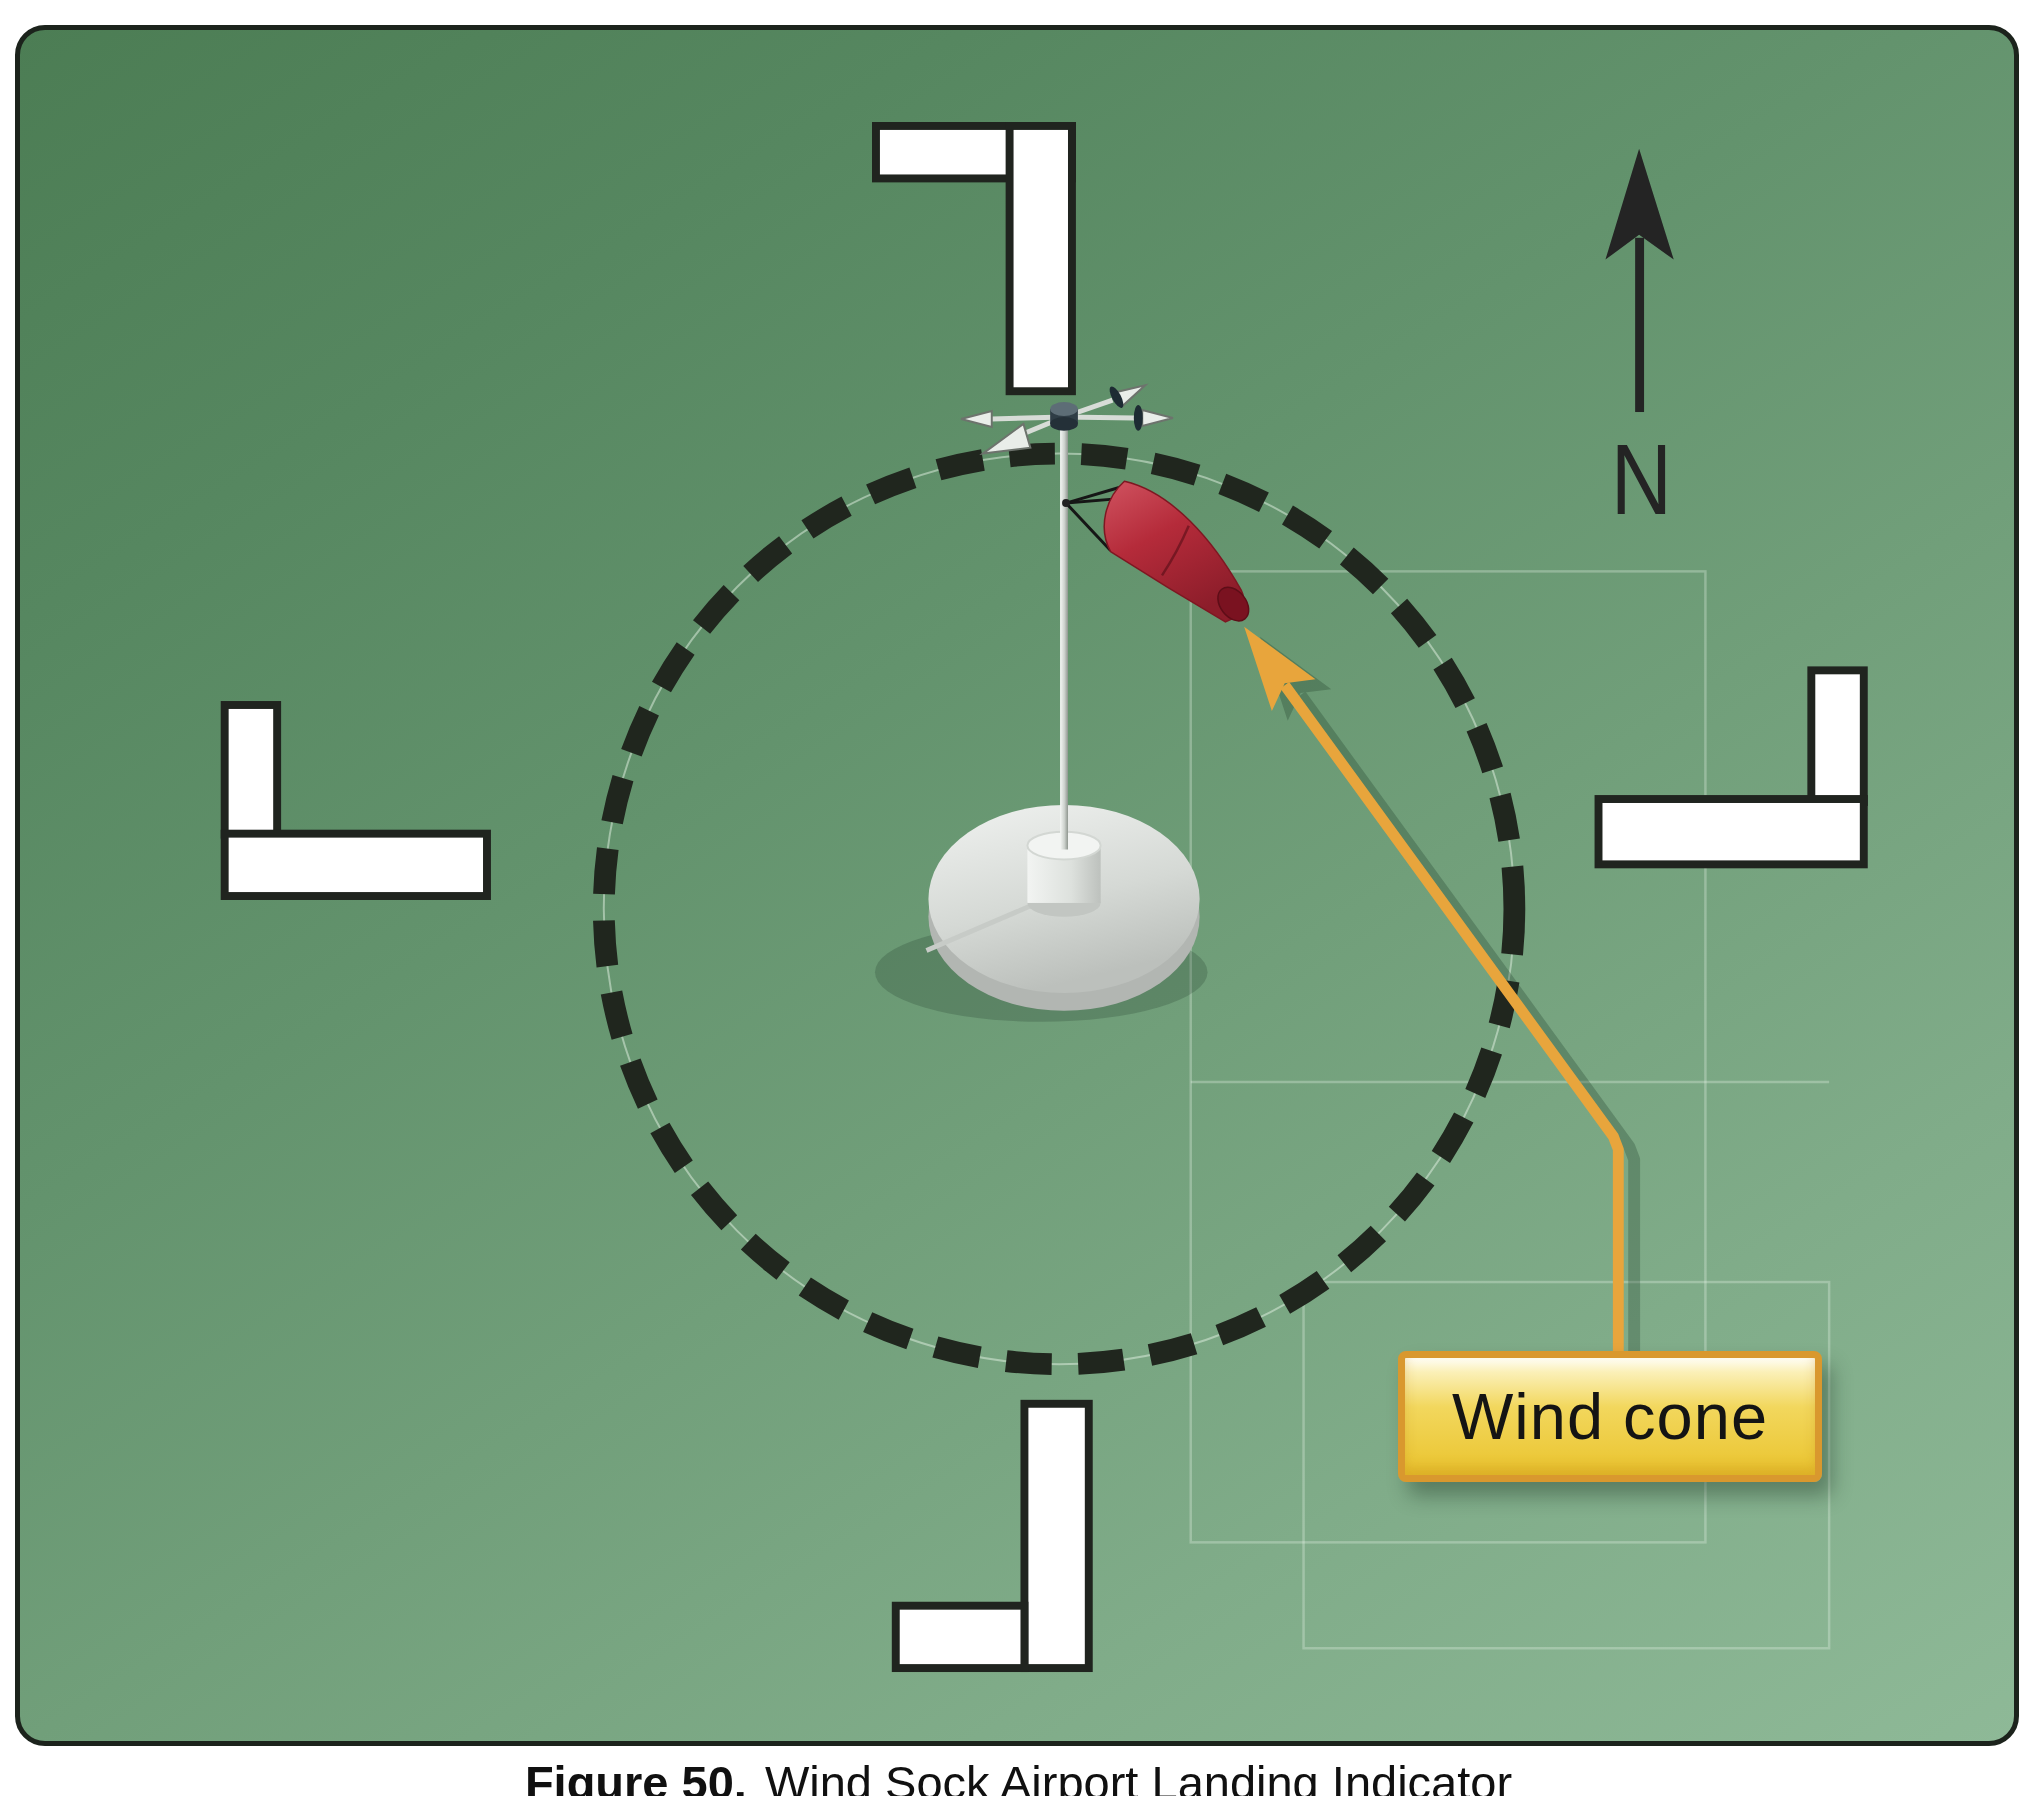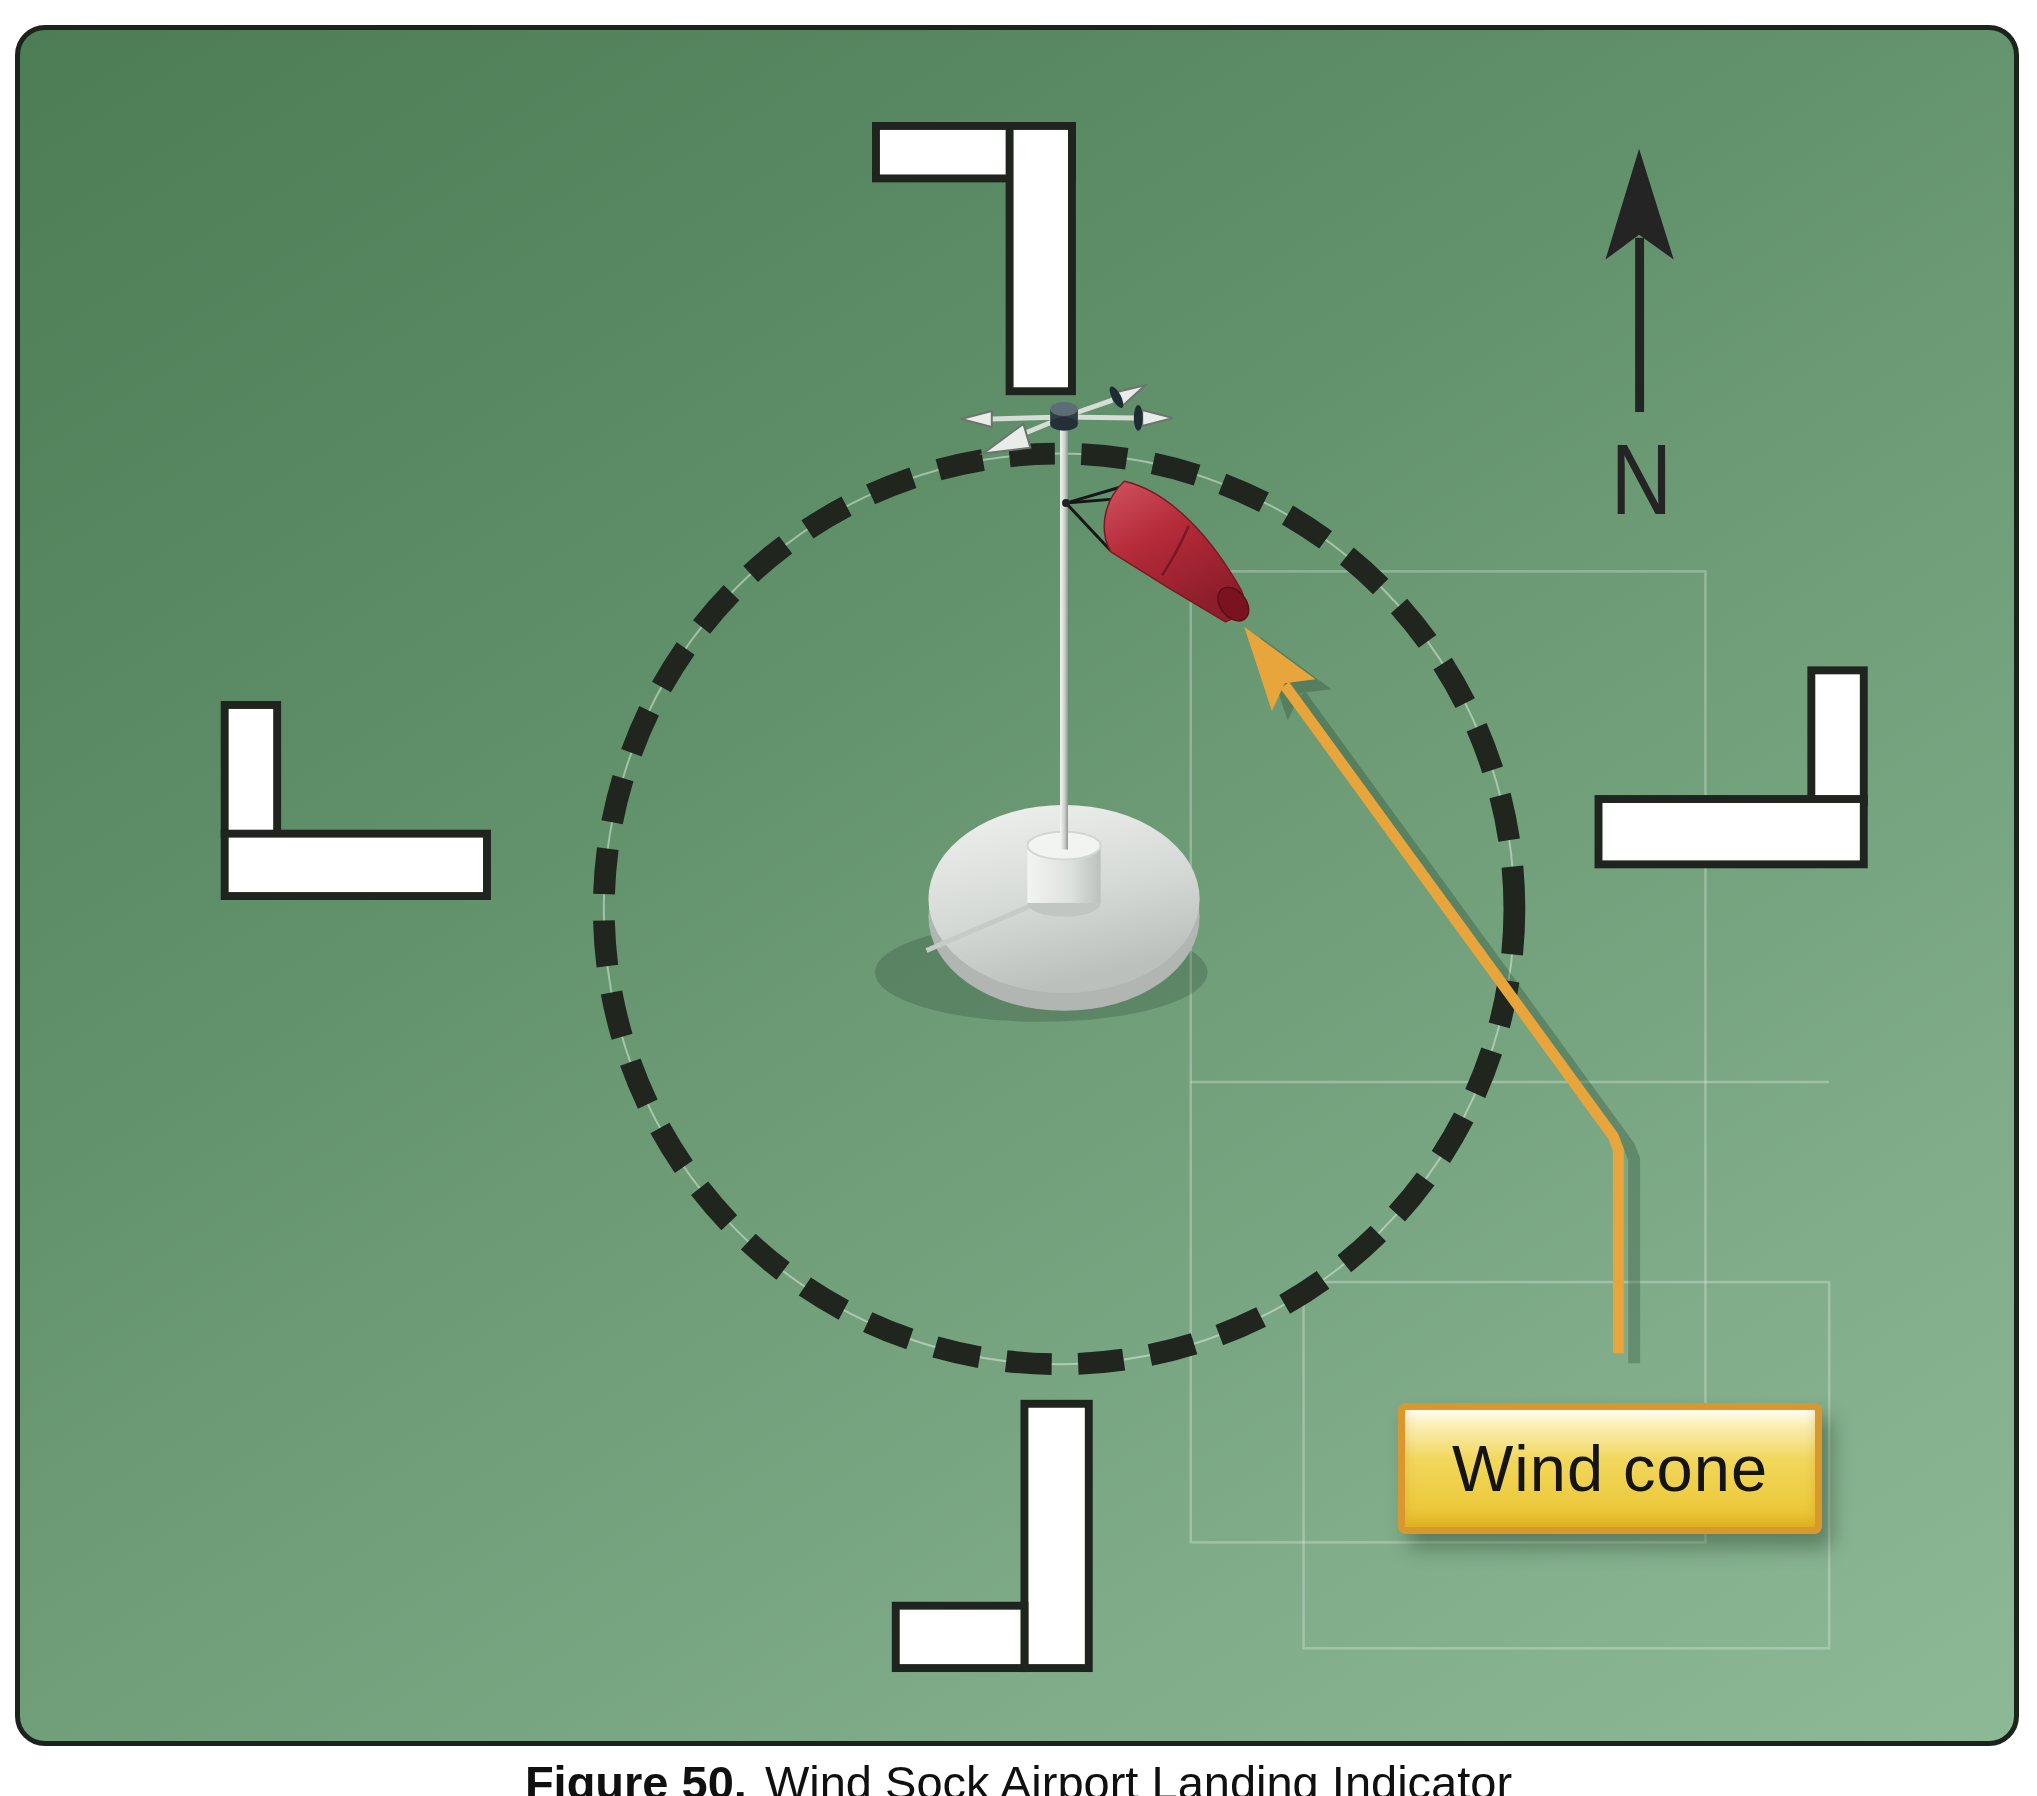--- a/index.html
+++ b/index.html
@@ -7,21 +7,21 @@
     position:relative; width:2037px; height:1797px; overflow:hidden;
     background:#ffffff; font-family:"Liberation Sans", sans-serif;
   }
   .panel{
     position:absolute; left:15px; top:25px; width:2004px; height:1721px;
     box-sizing:border-box; border:5px solid #1c231c; border-radius:30px;
     background:linear-gradient(148deg,#4c7d54 0%,#568760 20%,#63936d 40%,#719f7a 58%,#80ac89 78%,#8eb997 100%);
   }
   svg.overlay{position:absolute; left:0; top:0; width:2037px; height:1797px;}
   .callout-box{
-    position:absolute; left:1398px; top:1403px; width:424px; height:131px;
+    position:absolute; left:1398px; top:1351px; width:424px; height:131px;
     box-sizing:border-box; border:7px solid #d9982e; border-radius:8px;
     background:linear-gradient(180deg,#fffef6 0%,#fbf0b8 12%,#f2d75d 42%,#eac42e 100%);
     box-shadow:10px 14px 20px rgba(15,35,20,0.35), inset 0 -8px 12px rgba(190,130,20,0.30);
     display:flex; align-items:center; justify-content:center;
     font-size:65px; color:#141414; letter-spacing:1px;
   }
   .north-label{
     position:absolute; left:1592px; top:422px; width:99px; text-align:center;
     font-size:101px; font-weight:400; color:#242424; transform:scaleX(0.84);
   }

